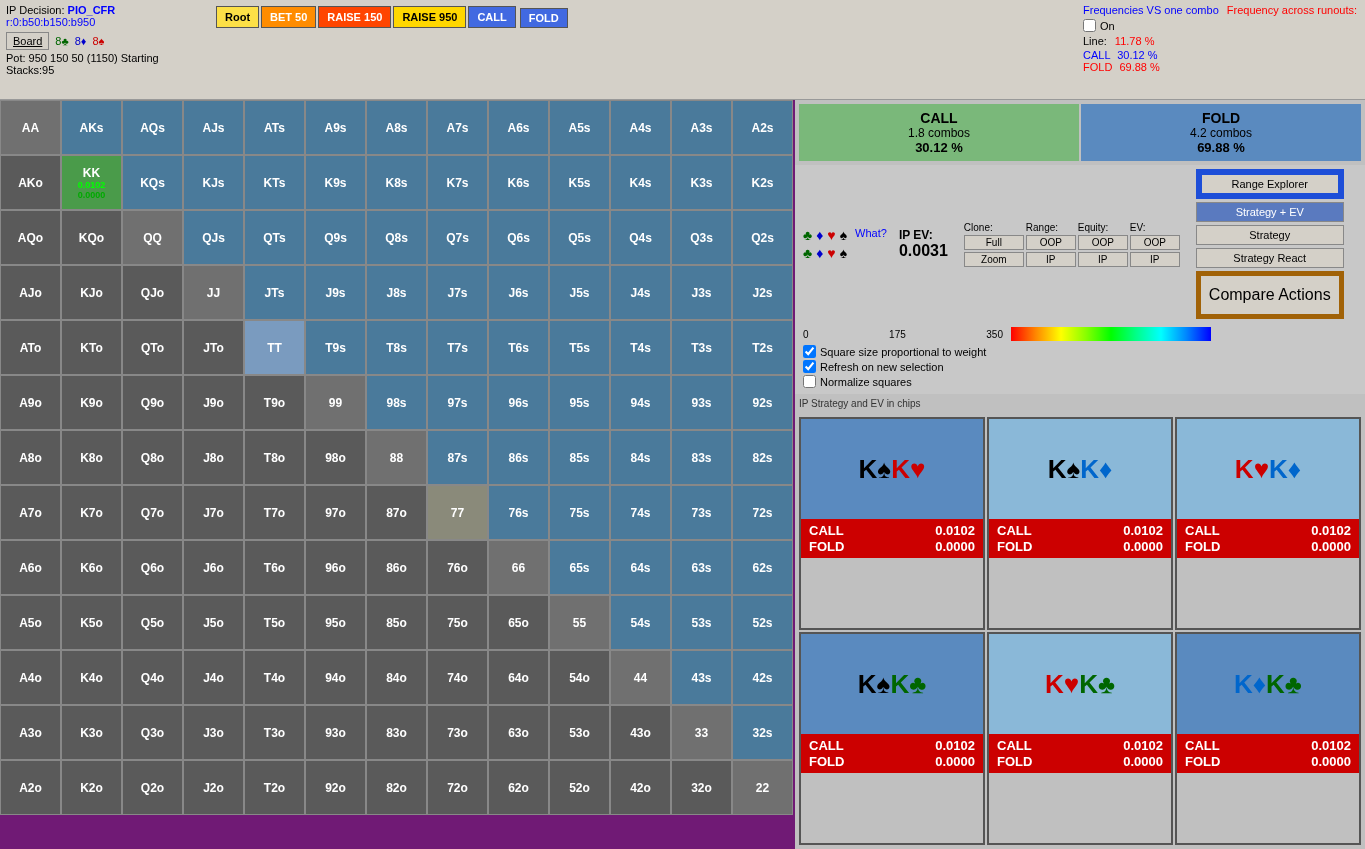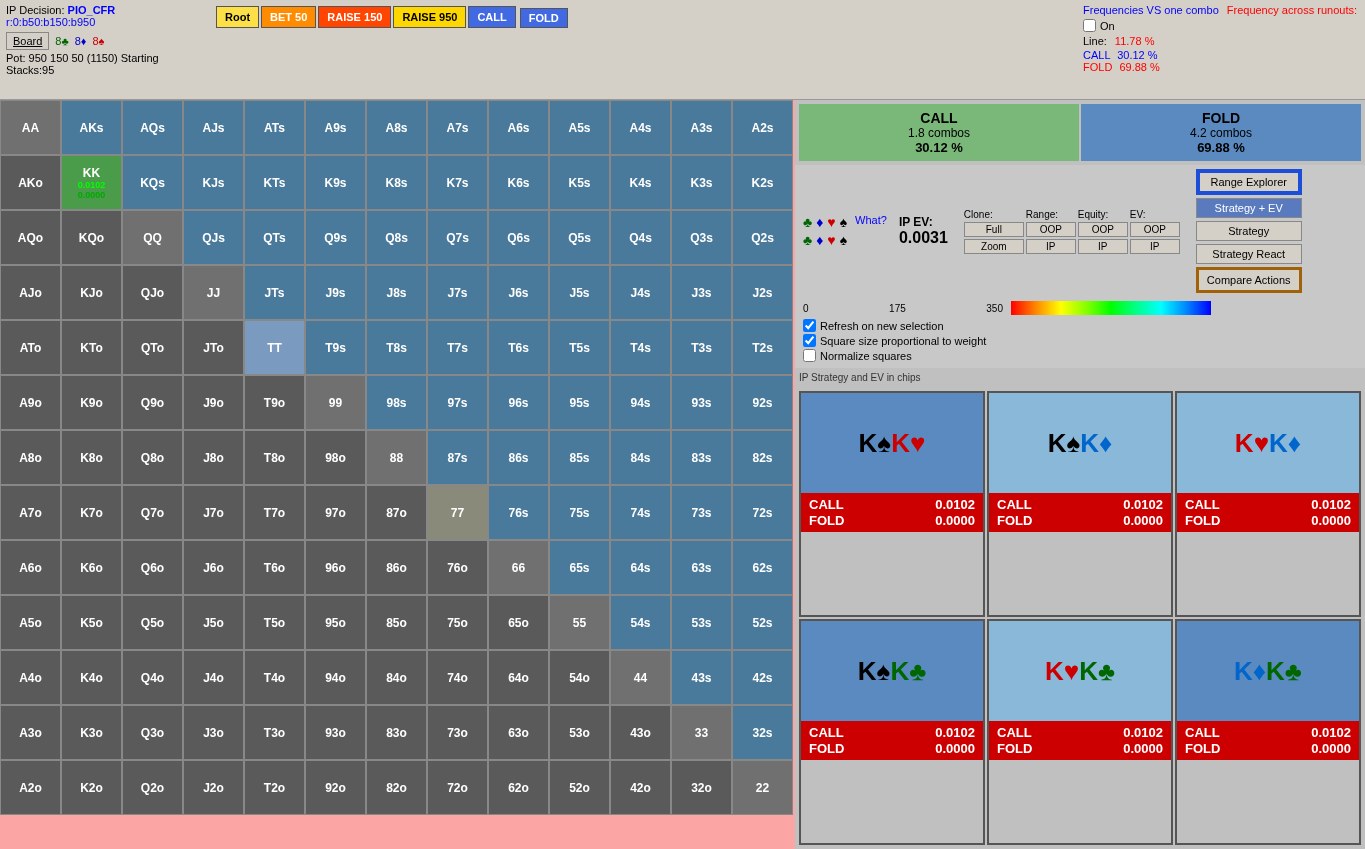--- a/index.html
+++ b/index.html
@@ -33,21 +33,21 @@
     .freq-input { width: 100px; height: 18px; border: 1px solid #888; }
     .pick-btn { padding: 1px 8px; font-size: 11px; border: 1px solid #888; background: #d4d0c8; cursor: pointer; }
     .line-val { color: red; font-size: 11px; }
     .call-fold-row { margin-top: 2px; }
     .call-label { color: blue; }
     .fold-label { color: red; }
     .on-row { display: flex; align-items: center; gap: 4px; margin-top: 3px; }
 
     #main { display: flex; height: calc(849px - 100px); }
 
-    #matrix { width: 795px; flex-shrink: 0; overflow: hidden; background: #fca5a5; }
+    #matrix { width: 795px; flex-shrink: 0; overflow: hidden; background: #701a75; }
     .matrix-grid { display: grid; grid-template-columns: repeat(13, 61px); grid-template-rows: repeat(13, 55px); }
     .cell { border: 1px solid #888; display: flex; flex-direction: column; align-items: center; justify-content: center; cursor: pointer; position: relative; font-size: 12px; font-weight: bold; }
     .cell-label { font-size: 12px; font-weight: bold; color: white; }
     .cell-ev { font-size: 9px; color: #00ff00; }
     .cell-ev2 { font-size: 9px; color: #00aa00; }
 
     .cell-pair { background: #707070; }
     .cell-suited { background: #4a7a9b; }
     .cell-offsuit { background: #5a5a5a; }
     .cell-kk { background: #4a9b4a; }
@@ -66,25 +66,25 @@
     .ev-section { display: flex; gap: 4px; padding: 4px 8px; align-items: center; background: #c8c8c8; }
     .suit-icons { display: flex; flex-direction: column; gap: 2px; }
     .suit-row { display: flex; gap: 4px; }
     .suit-icon { font-size: 14px; }
     .suit-club { color: #006600; }
     .suit-diamond { color: #0000cc; }
     .suit-heart { color: #cc0000; }
     .suit-spade { color: #000000; }
     .what-link { color: blue; font-size: 11px; cursor: pointer; }
     .clone-btn { padding: 1px 6px; font-size: 10px; border: 1px solid #888; background: #d4d0c8; cursor: pointer; }
-    .range-explorer-btn { padding: 3px 8px; font-size: 11px; border: 4px solid #1d4ed8; background: #d4d0c8; cursor: pointer; }
+    .range-explorer-btn { padding: 3px 8px; font-size: 11px; border: 6px solid #1d4ed8; background: #d4d0c8; cursor: pointer; }
     .strategy-ev-btn { padding: 3px 16px; font-size: 11px; border: 1px solid #888; background: #5a7abf; color: white; cursor: pointer; }
     .strategy-btn { padding: 3px 8px; font-size: 11px; border: 1px solid #888; background: #d4d0c8; cursor: pointer; }
     .strategy-react-btn { padding: 3px 12px; font-size: 11px; border: 1px solid #888; background: #d4d0c8; cursor: pointer; }
-    .compare-btn { padding: 4px 8px; font-size: 11px; border: 3px solid #a16207; background: #d4d0c8; cursor: pointer; }
+    .compare-btn { padding: 10px 8px; font-size: 16px; border: 5px solid #a16207; background: #d4d0c8; cursor: pointer; }
 
     .options-section { padding: 4px 8px; background: #c8c8c8; }
     .option-row { display: flex; align-items: center; gap: 4px; margin-bottom: 2px; font-size: 11px; }
     .gradient-bar { height: 14px; background: linear-gradient(to right, #ff0000, #ff8800, #ffff00, #88ff00, #00ff00, #00ff88, #00ffff, #0088ff, #0000ff); width: 200px; }
     .range-labels { display: flex; justify-content: space-between; width: 200px; font-size: 10px; }
 
     .combos-grid { display: grid; grid-template-columns: repeat(3, 1fr); gap: 2px; padding: 4px; flex: 1; overflow-y: auto; }
     .combo-card { border: 2px solid #555; display: flex; flex-direction: column; }
     .combo-top { height: 100px; display: flex; align-items: center; justify-content: center; font-size: 28px; font-weight: bold; }
     .combo-bottom { background: #cc0000; padding: 4px 8px; display: flex; flex-direction: column; gap: 1px; }
@@ -736,25 +736,25 @@
       <div style="display:flex; align-items:center; gap:8px; margin-bottom:4px;">
         <div class="range-labels">
           <span>0</span>
           <span>175</span>
           <span>350</span>
         </div>
         <div class="gradient-bar"></div>
       </div>
       <div class="option-row">
         <input type="checkbox" checked="" style="">
-        <span>Refresh on new selection</span>
+        <span>Square size proportional to weight</span>
       </div>
       <div class="option-row">
         <input type="checkbox" checked="" style="">
-        <span>Square size proportional to weight</span>
+        <span>Refresh on new selection</span>
       </div>
       <div class="option-row">
         <input type="checkbox" style="">
         <span>Normalize squares</span>
       </div>
     </div>
 
     <div style="padding: 4px 4px; font-size:10px; color:#333;">IP Strategy and EV in chips</div>
 
     <div class="combos-grid" id="combos-grid">

